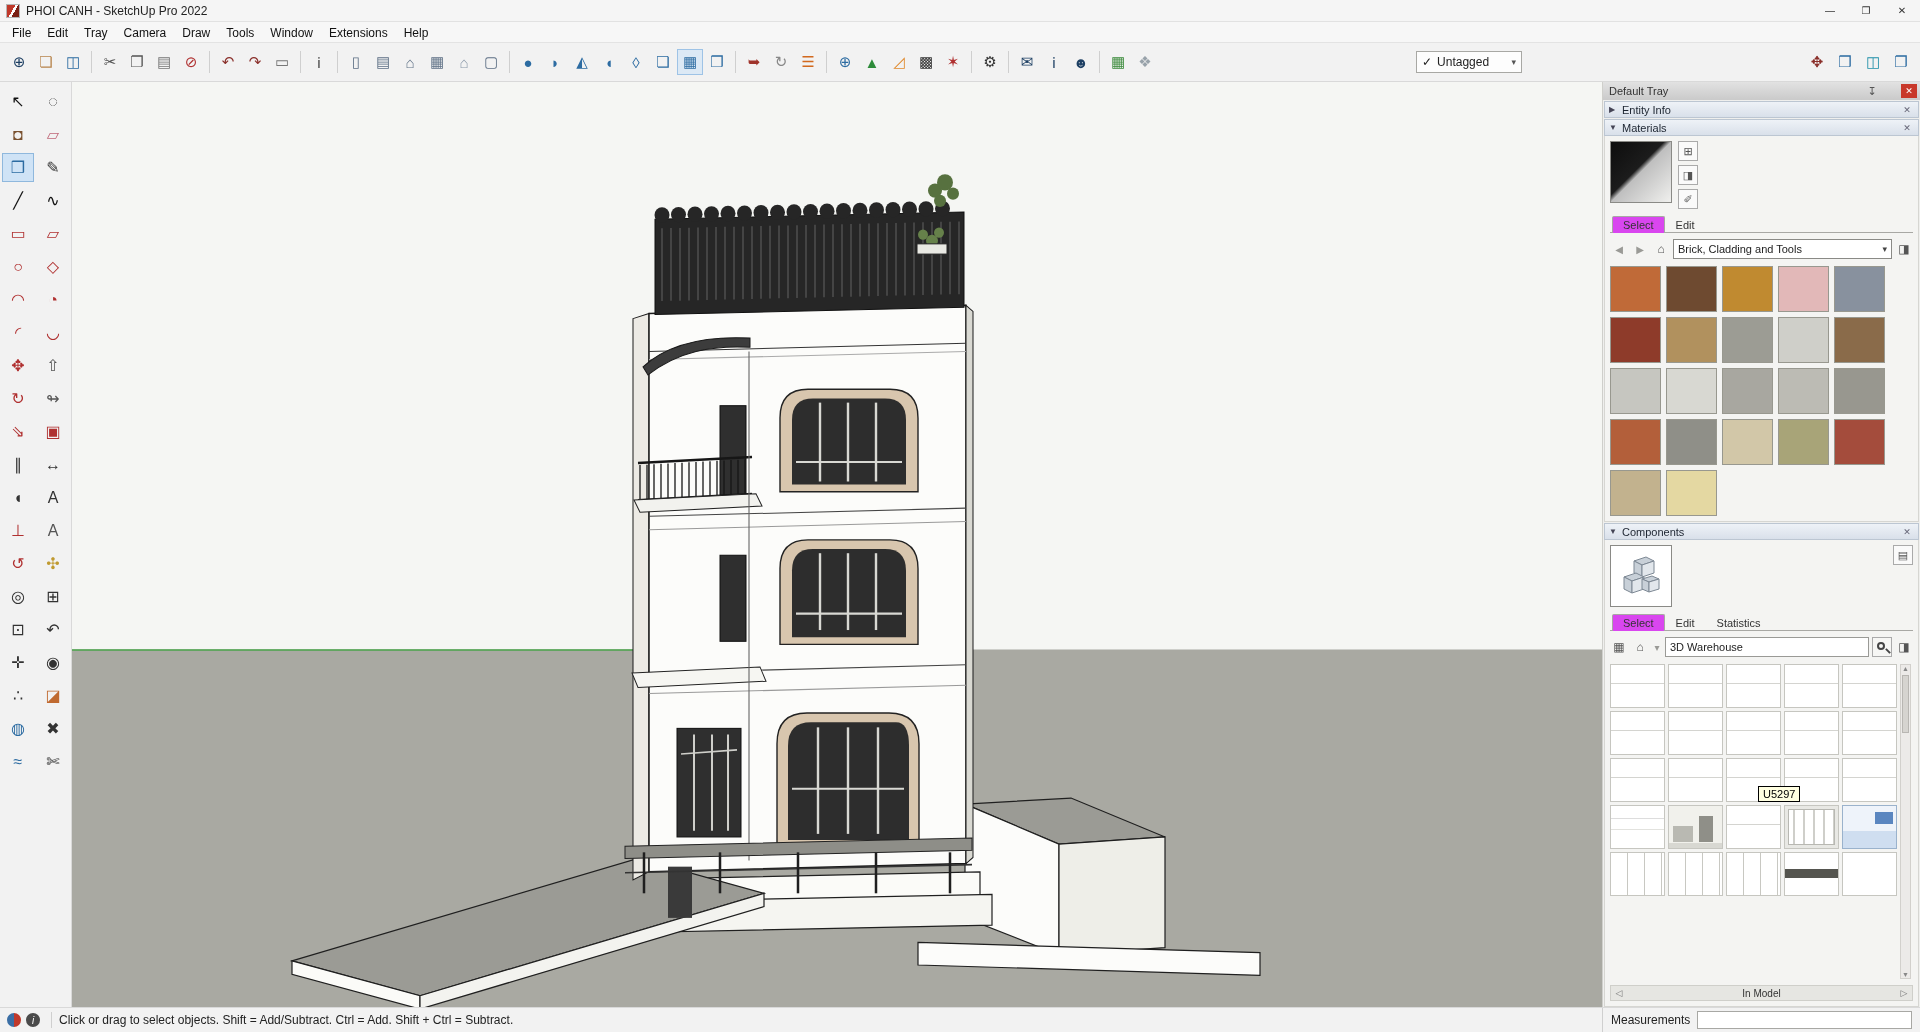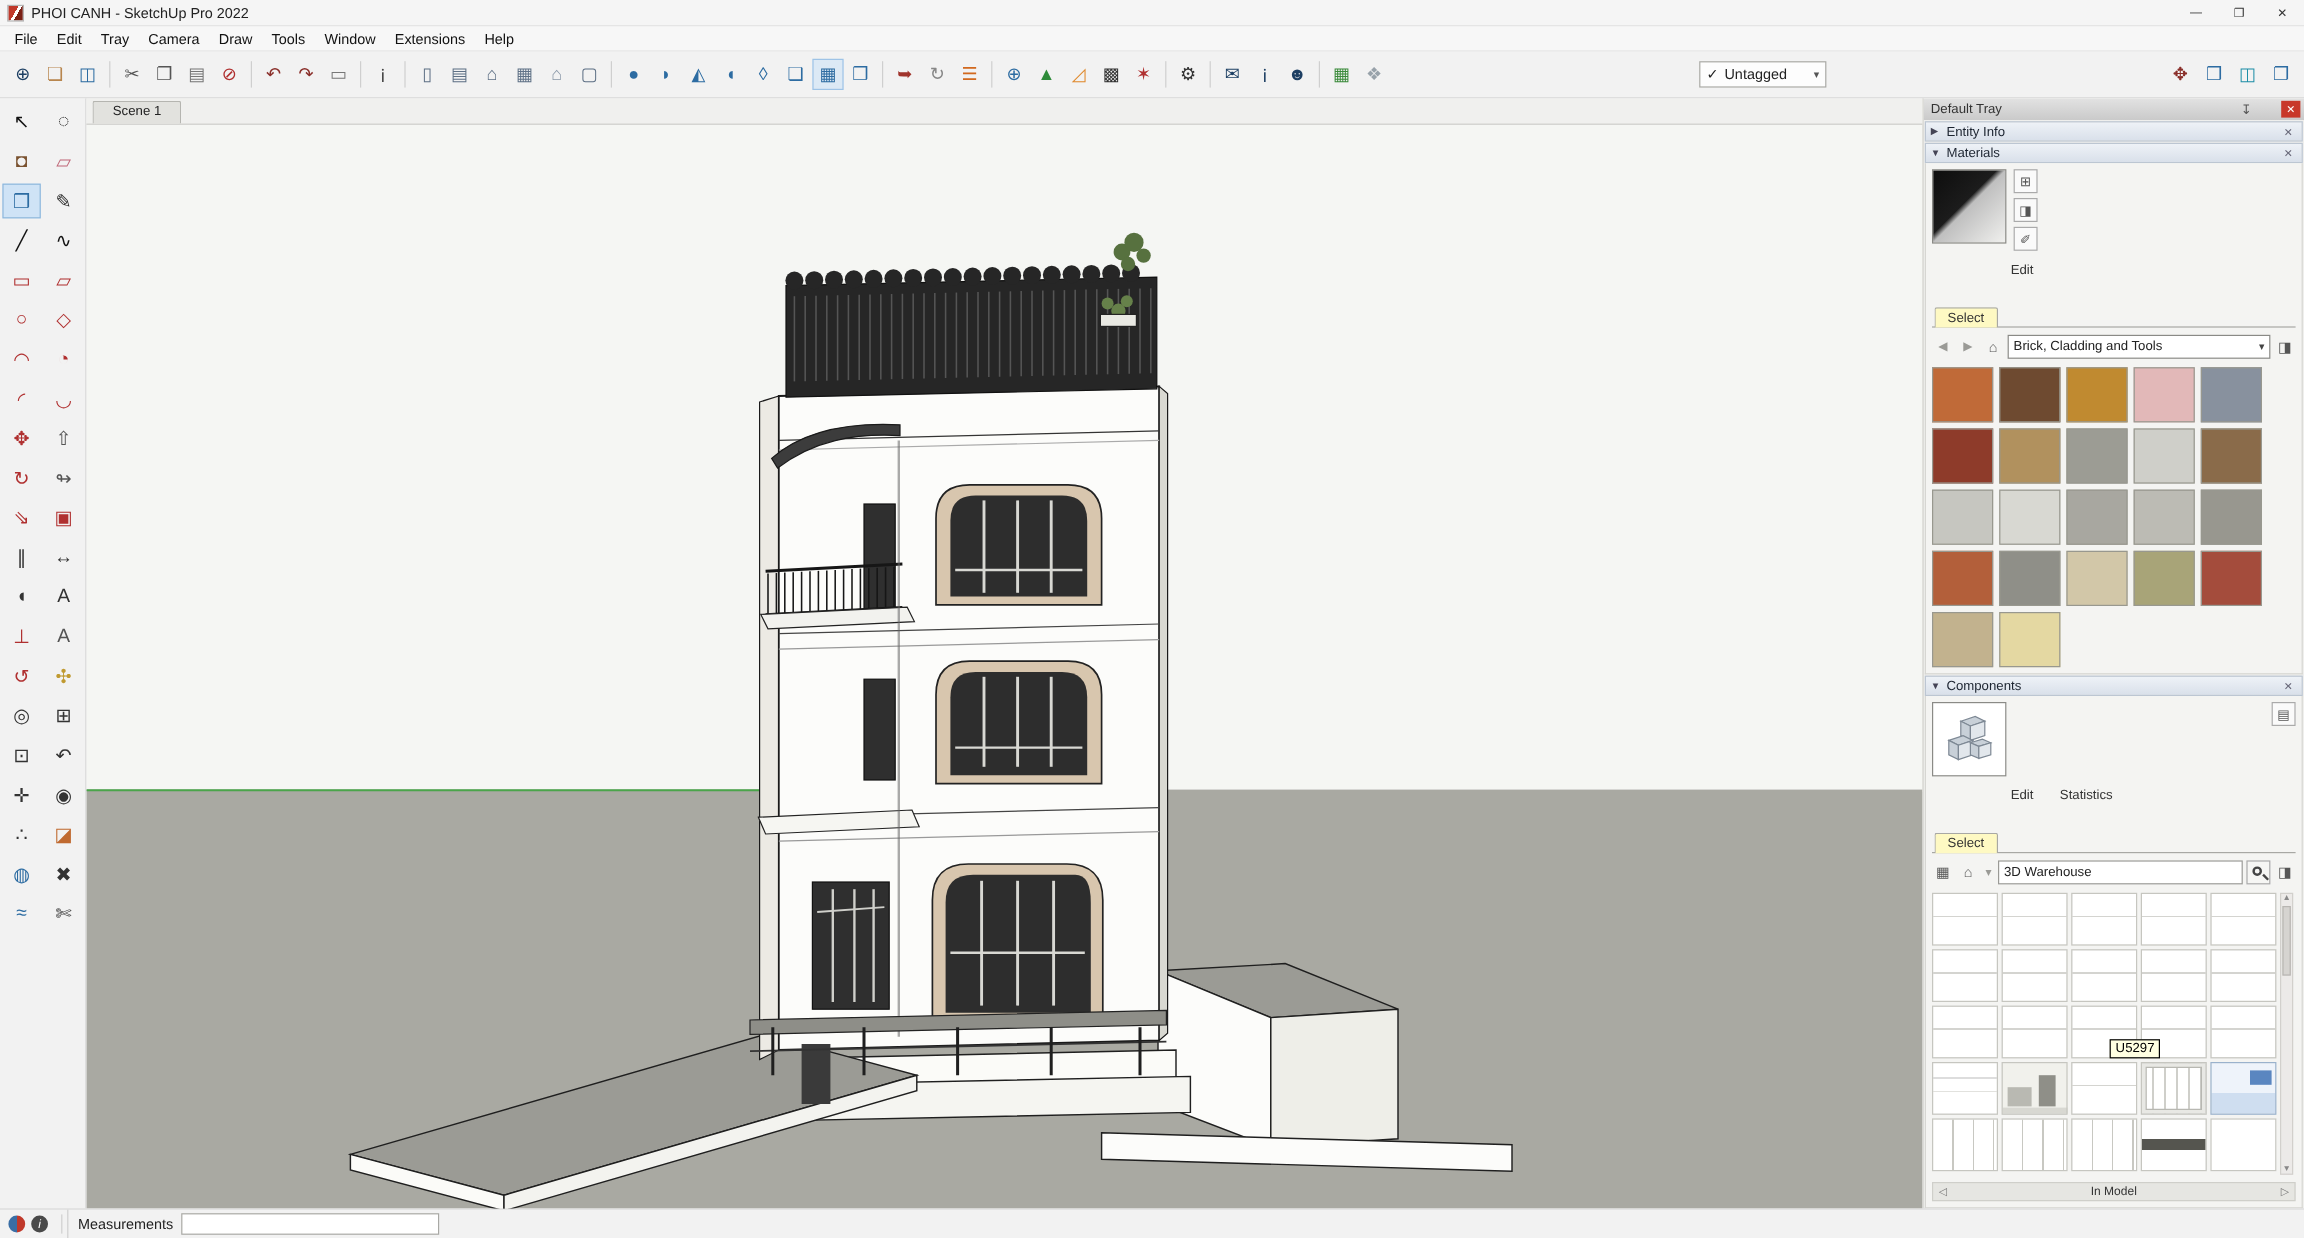--- a/index.html
+++ b/index.html
@@ -66,21 +66,21 @@
 
   .mat-top { display:flex; gap:6px; }
   .mat-preview { width:62px; height:62px; border:1px solid #8a8a86; background:linear-gradient(135deg,#0d0d0d 0%,#1c1c1c 44%,#bfbfbf 50%,#f0f0ee 100%); }
   .mat-mid { flex:1; padding-top:2px; }
   .field { width:100%; height:20px; border:1px solid #9a9a96; background:#fff; font-size:11px; color:#222; padding:0 4px; font-family:"Liberation Sans",sans-serif; }
   .mat-side { display:flex; flex-direction:column; gap:4px; align-items:center; }
   .mini-btn { width:20px; height:20px; border:1px solid #aaa; background:#fafafa; display:flex; align-items:center; justify-content:center; font-size:11px; color:#555; }
 
   .tabs-row { display:flex; border-bottom:1px solid #a8a8a4; margin-top:6px; padding-left:2px; }
   .tab { padding:2px 10px; font-size:11px; color:#333; border:1px solid transparent; border-bottom:none; position:relative; top:1px; }
-  .tab.active { background:#fef9c3; border-color:#a8a8a4; border-radius:2px 2px 0 0;margin-top:40px; }
+  .tab.active { background:#d946ef; border-color:#a8a8a4; border-radius:2px 2px 0 0; }
 
   .nav-row { display:flex; align-items:center; gap:3px; margin-top:6px; }
   .nav-btn { width:18px; height:18px; display:flex; align-items:center; justify-content:center; font-size:10px; color:#9a9a96; }
   .nav-btn.dark { color:#555; font-size:12px; }
   .combo { flex:1; height:20px; border:1px solid #8a8a86; background:#fff; display:flex; align-items:center; padding:0 4px; font-size:11px; color:#222; }
   .combo .caret { margin-left:auto; font-size:9px; color:#444; }
 
   .swatch-grid { display:grid; grid-template-columns:repeat(5,51px); gap:5px; margin-top:7px; }
   .swatch { width:51px; height:46px; border:1px solid #98988f; }
 
@@ -259,23 +259,20 @@
         <div class="lt-icon" style="color: rgb(51, 51, 51);">◉</div>
         <div class="lt-icon" style="color: rgb(51, 51, 51);">∴</div>
         <div class="lt-icon" style="color: rgb(192, 106, 48);">◪</div>
         <div class="lt-icon" style="color: rgb(45, 108, 162);">◍</div>
         <div class="lt-icon" style="color: rgb(51, 51, 51);">✖</div>
         <div class="lt-icon" style="color: rgb(45, 108, 162);">≈</div>
         <div class="lt-icon" style="color: rgb(51, 51, 51);">✄</div>
       </div>
 
     <div class="viewport">
-      <div class="scene-tabs">
-        <div class="scene-tab">Scene 1</div>
-      </div>
       <div class="canvas">
         <svg id="scene-svg" viewBox="0 0 1530 903" preserveAspectRatio="none">
           <rect id="sky" x="0" y="0" width="1530" height="556"></rect>
           <rect id="ground" x="0" y="554" width="1530" height="349"></rect>
           <line id="axis" x1="0" y1="554.5" x2="566" y2="554.5" stroke-width="1.6"></line>
 
           <g stroke="#1f1f1f" stroke-width="1.2">
             <polygon class="slab" points="893,705 999,699 1093,737 987,744"></polygon>
             <polygon fill="#fcfcfa" points="893,705 987,744 987,852 893,816"></polygon>
             <polygon fill="#eeeee8" points="987,744 1093,737 1093,845 987,852"></polygon>
@@ -601,19 +598,20 @@
       </div>
     </div>
   </div>
 
   <div class="statusbar">
     <div class="sb-icons">
       <div class="sb-geo"></div>
       <div class="sb-info">i</div>
     </div>
     <div class="sb-sep"></div>
+    <div class="sb-hint">Click or drag to select objects. Shift = Add/Subtract. Ctrl = Add. Shift + Ctrl = Subtract.</div>
     <div class="sb-right">
       <span>Measurements</span>
       <input class="measure-input" value="" style="">
     </div>
   </div>
 
 </div>
 
 </body></html>

